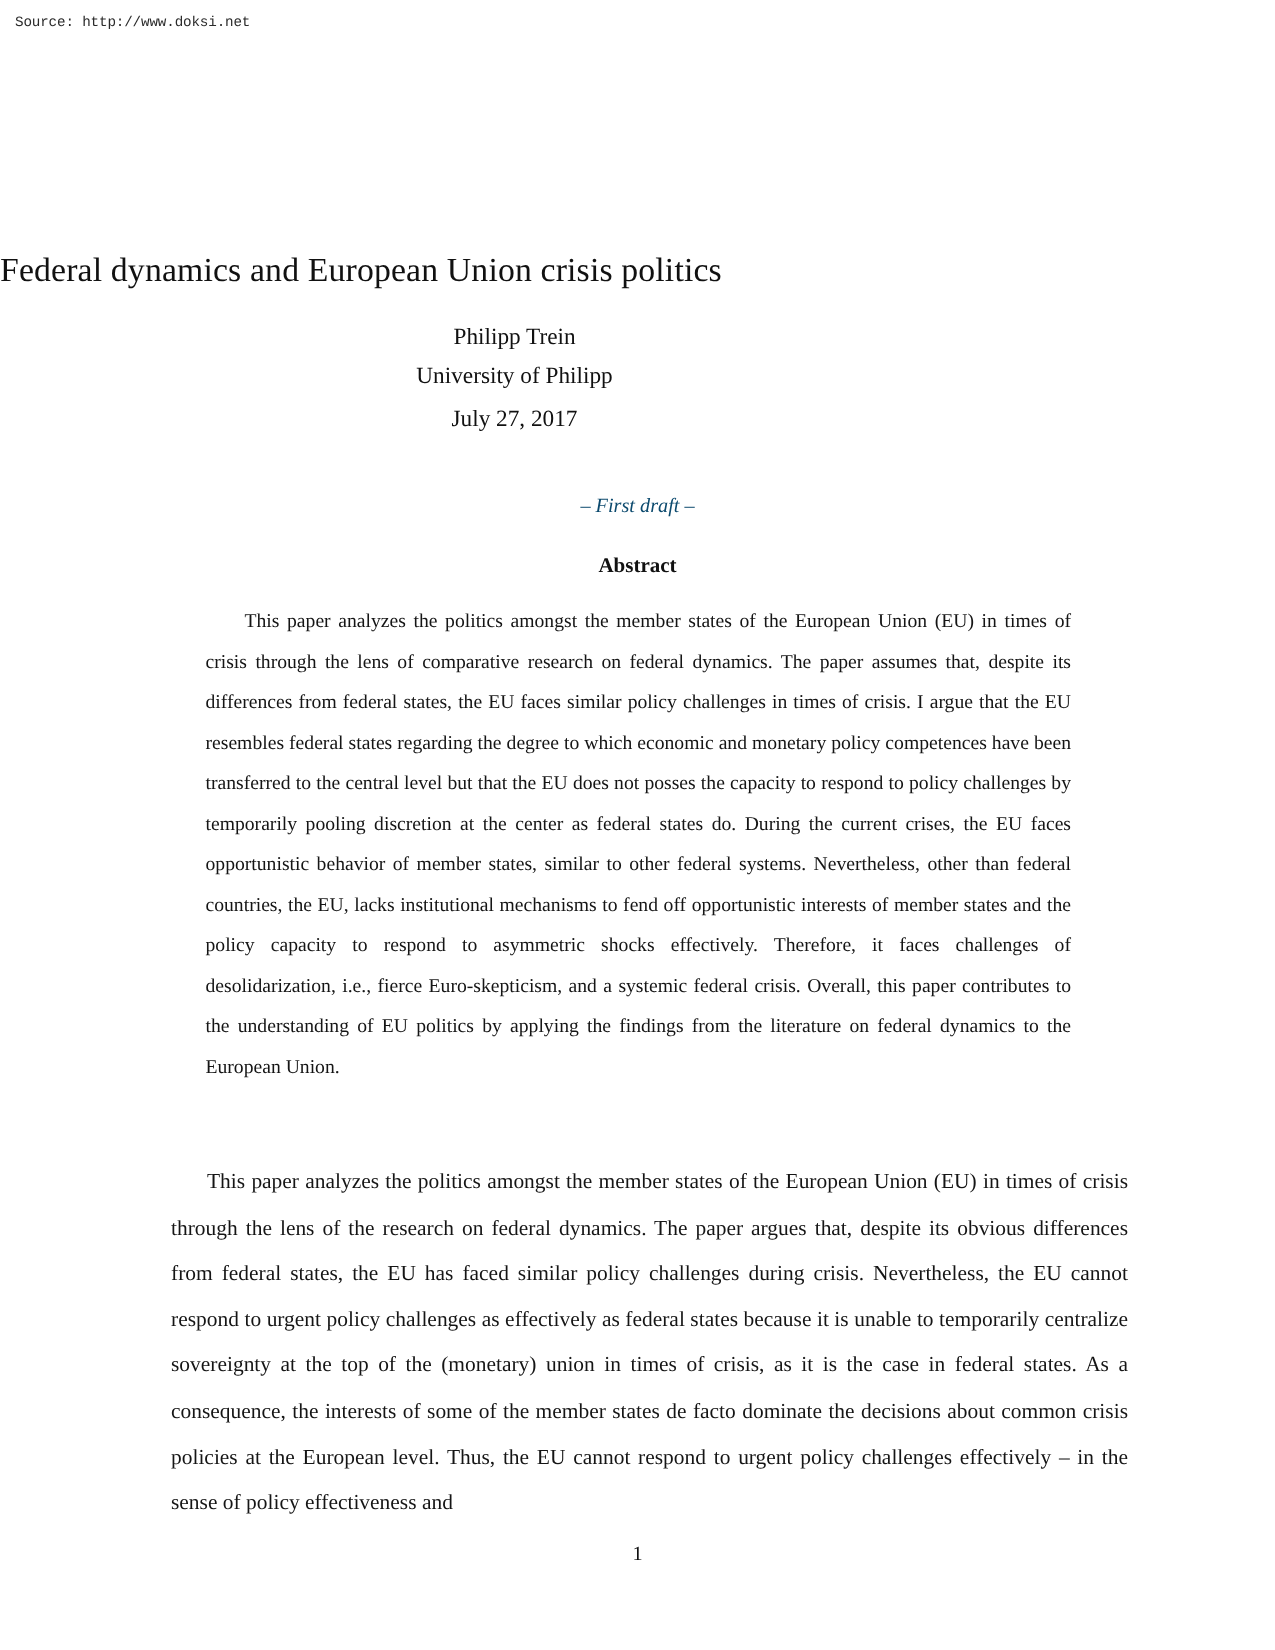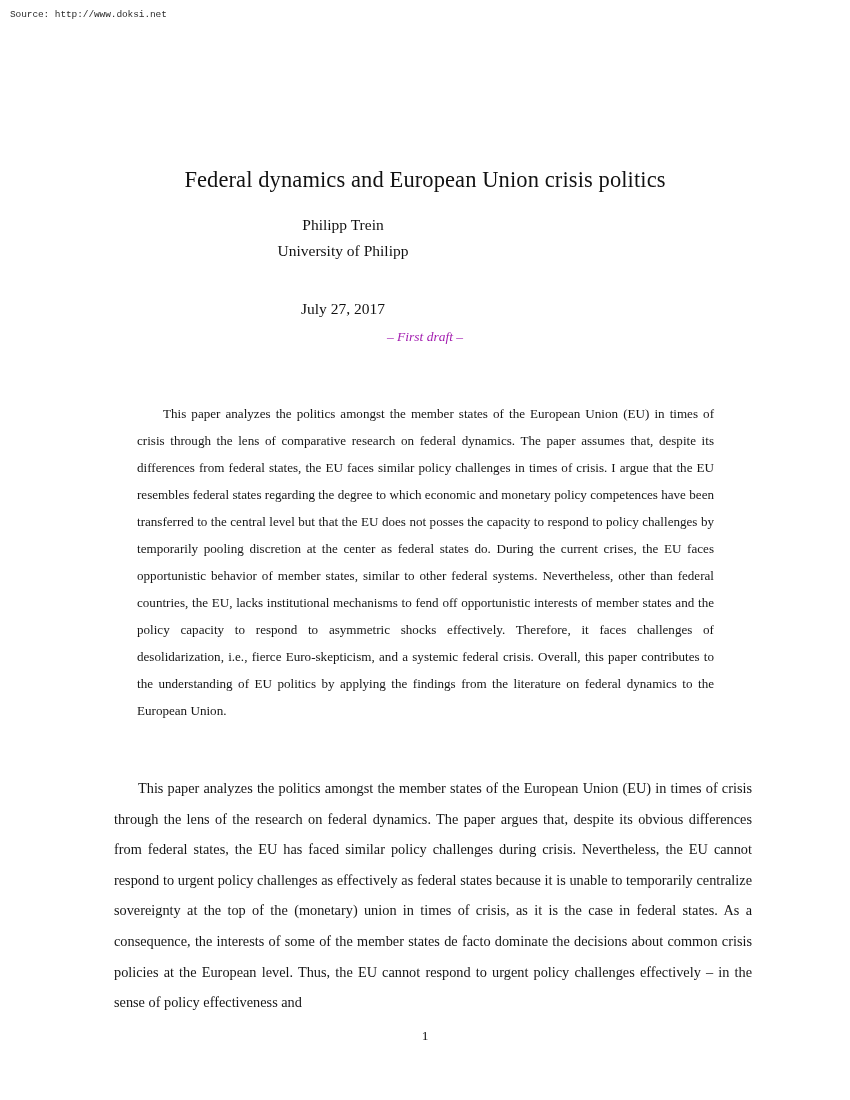--- a/index.html
+++ b/index.html
@@ -36,50 +36,50 @@
     left: 0;
     width: 850px;
     height: 1100px;
   }
 
   .title {
     position: absolute;
     top: 152px;
     left: 0;
     width: 850px;
-    text-align: center;
+    text-align: left;
     font-size: 22.5px;
     font-weight: normal;
     letter-spacing: 0.1px;
     color: #111;
   }
 
   .author-block {
     position: absolute;
     top: 212px;
     left: 0;
     width: 686px;
     text-align: center;
     font-size: 15.5px;
     line-height: 26px;
     color: #111;
   }
   .author-block .date {
-    margin-top: 32px;
+    margin-top: 3px;
   }
 
   .draft-note {
     position: absolute;
     top: 329px;
     left: 0;
     width: 850px;
     text-align: center;
     font-style: italic;
     font-size: 13.5px;
-    color: #a21caf;
+    color: #0c4a6e;
   }
 
   .abstract-heading {
     position: absolute;
     top: 370px;
     left: 0;
     width: 850px;
     text-align: center;
     font-weight: bold;
     font-size: 14px;
@@ -134,20 +134,21 @@
   <h1 class="title">Federal dynamics and European Union crisis politics</h1>
 
   <div class="author-block">
     <div>Philipp Trein</div>
     <div>University of Philipp</div>
     <div class="date">July 27, 2017</div>
   </div>
 
   <div class="draft-note">– First draft –</div>
 
+  <div class="abstract-heading">Abstract</div>
 
   <div class="abstract-body">This paper analyzes the politics amongst the member states of the European Union (EU) in times of crisis through the lens of comparative research on federal dynamics. The paper assumes that, despite its differences from federal states, the EU faces similar policy challenges in times of crisis. I argue that the EU resembles federal states regarding the degree to which economic and monetary policy competences have been transferred to the central level but that the EU does not posses the capacity to respond to policy challenges by temporarily pooling discretion at the center as federal states do. During the current crises, the EU faces opportunistic behavior of member states, similar to other federal systems. Nevertheless, other than federal countries, the EU, lacks institutional mechanisms to fend off opportunistic interests of member states and the policy capacity to respond to asymmetric shocks effectively. Therefore, it faces challenges of desolidarization, i.e., fierce Euro-skepticism, and a systemic federal crisis. Overall, this paper contributes to the understanding of EU politics by applying the findings from the literature on federal dynamics to the European Union.</div>
 
   <div class="body-paragraph">This paper analyzes the politics amongst the member states of the European Union (EU) in times of crisis through the lens of the research on federal dynamics. The paper argues that, despite its obvious differences from federal states, the EU has faced similar policy challenges during crisis. Nevertheless, the EU cannot respond to urgent policy challenges as effectively as federal states because it is unable to temporarily centralize sovereignty at the top of the (monetary) union in times of crisis, as it is the case in federal states. As a consequence, the interests of some of the member states de facto dominate the decisions about common crisis policies at the European level. Thus, the EU cannot respond to urgent policy challenges effectively – in the sense of policy effectiveness and</div>
 
   <div class="page-number">1</div>
 
 </div>
 
 </body></html>

